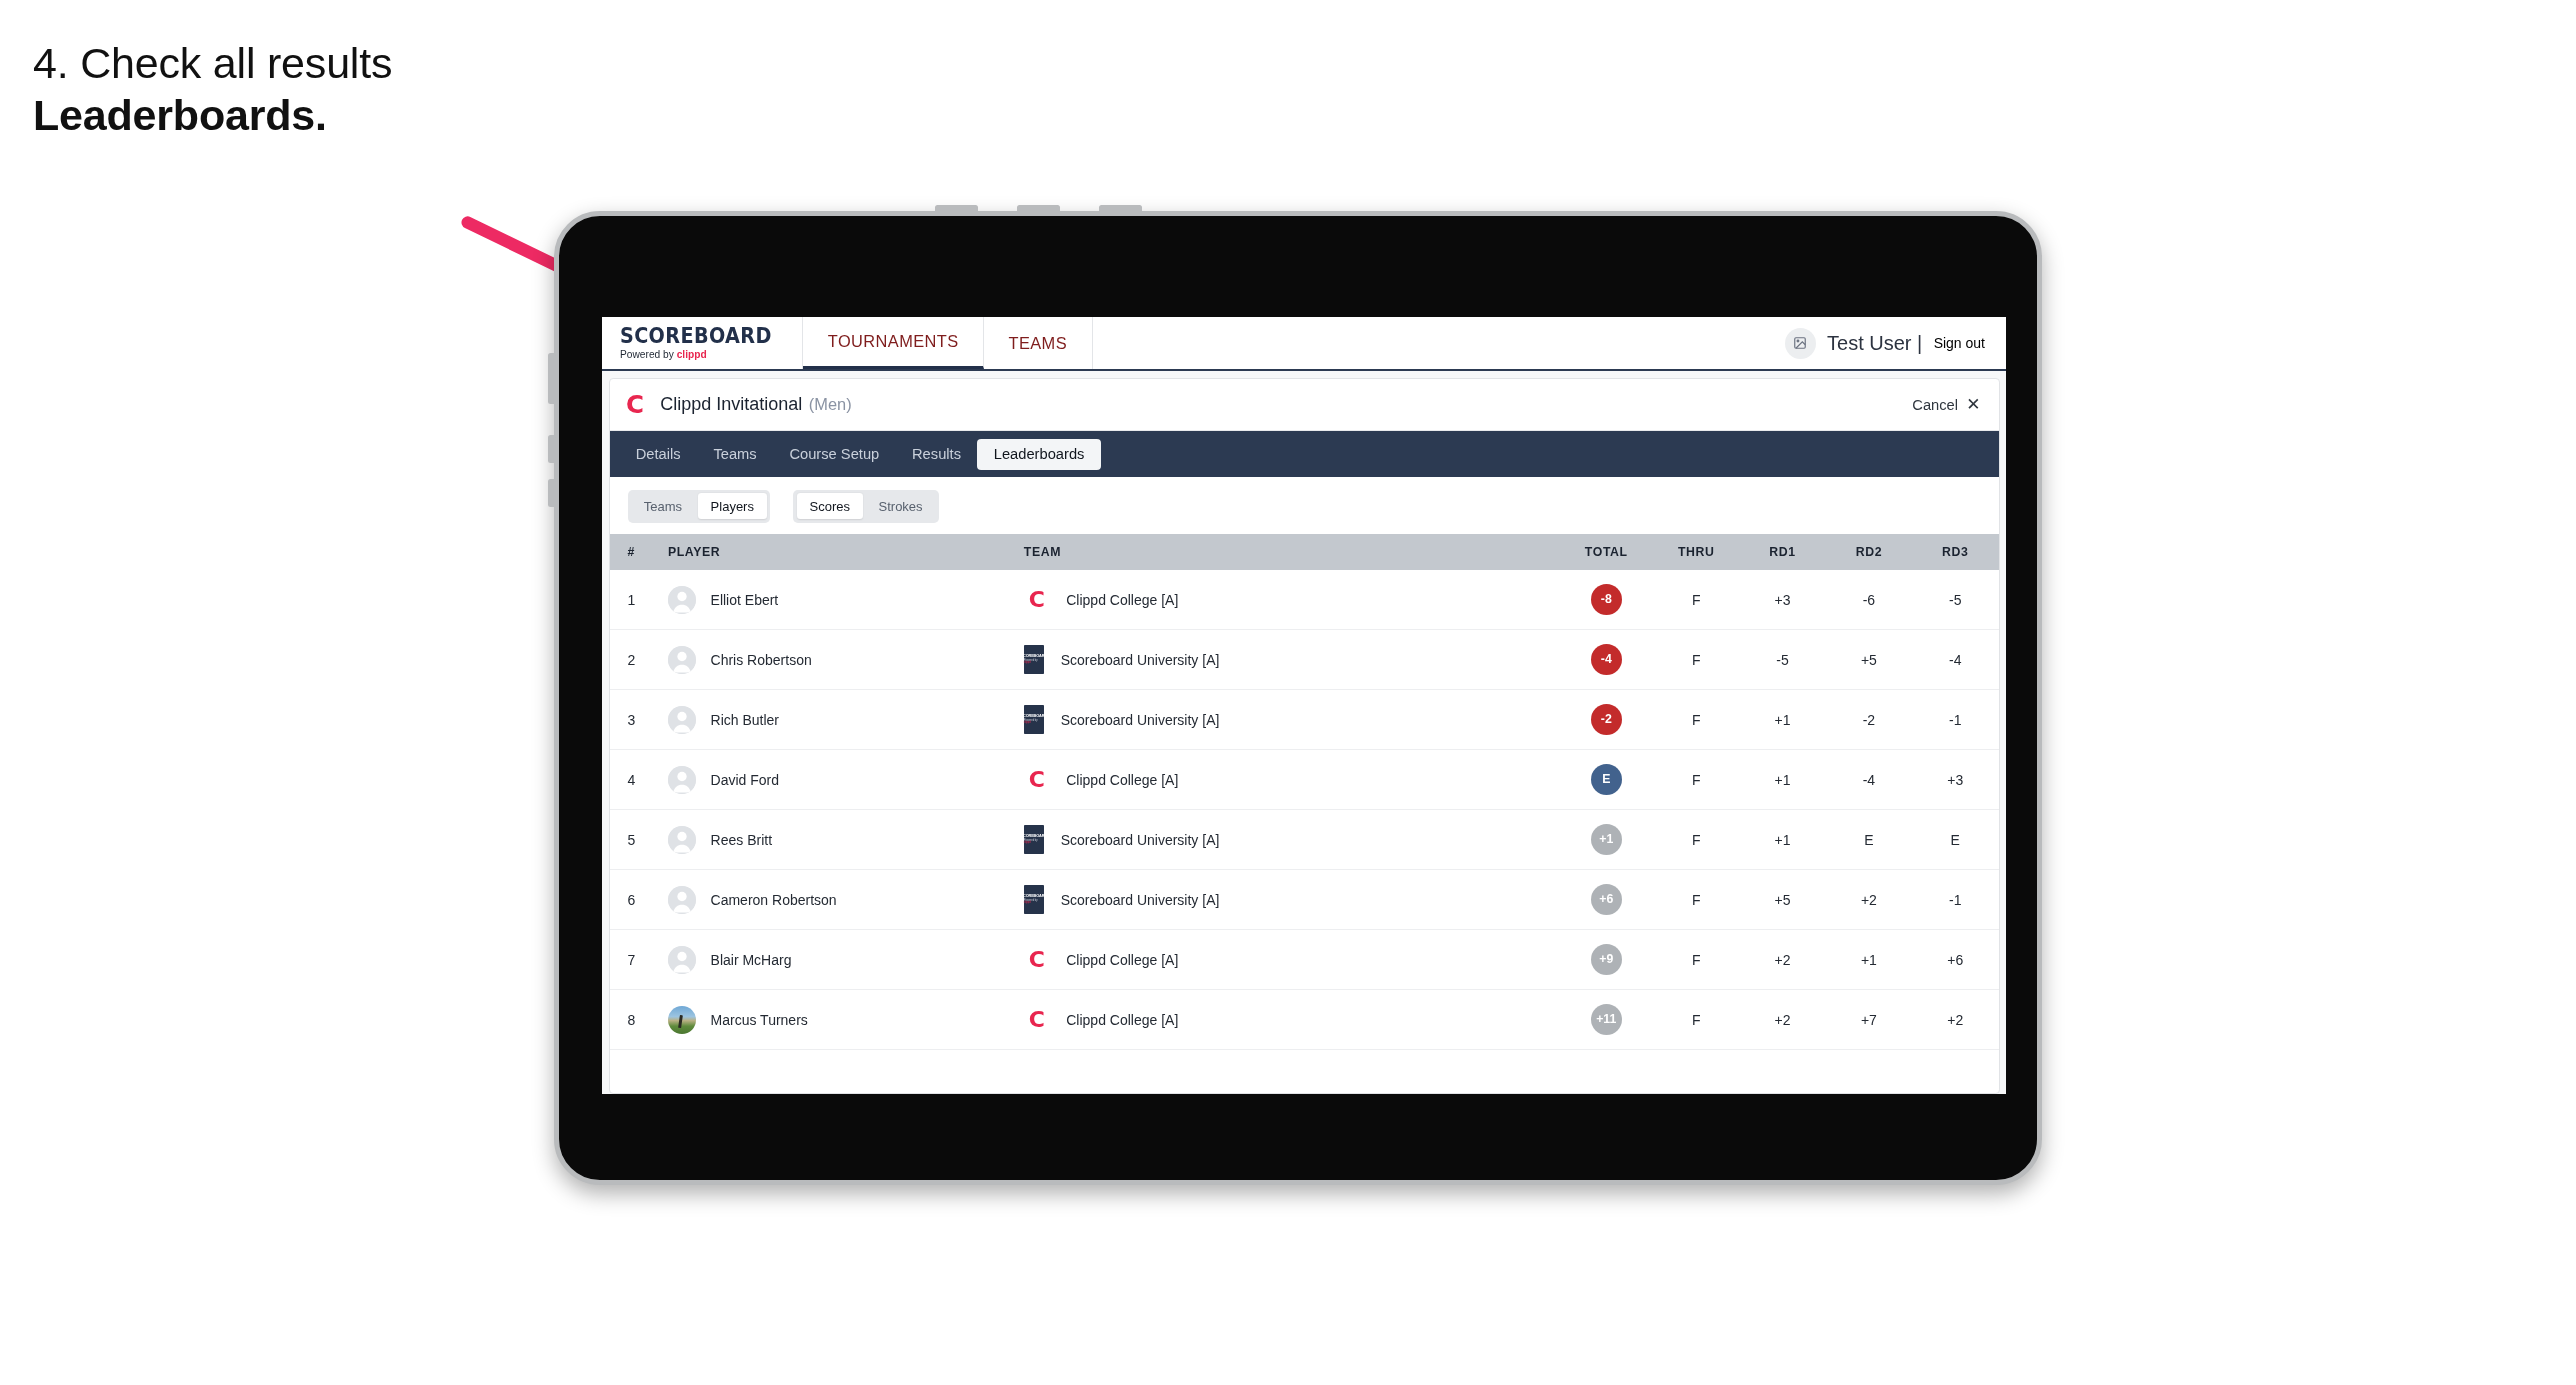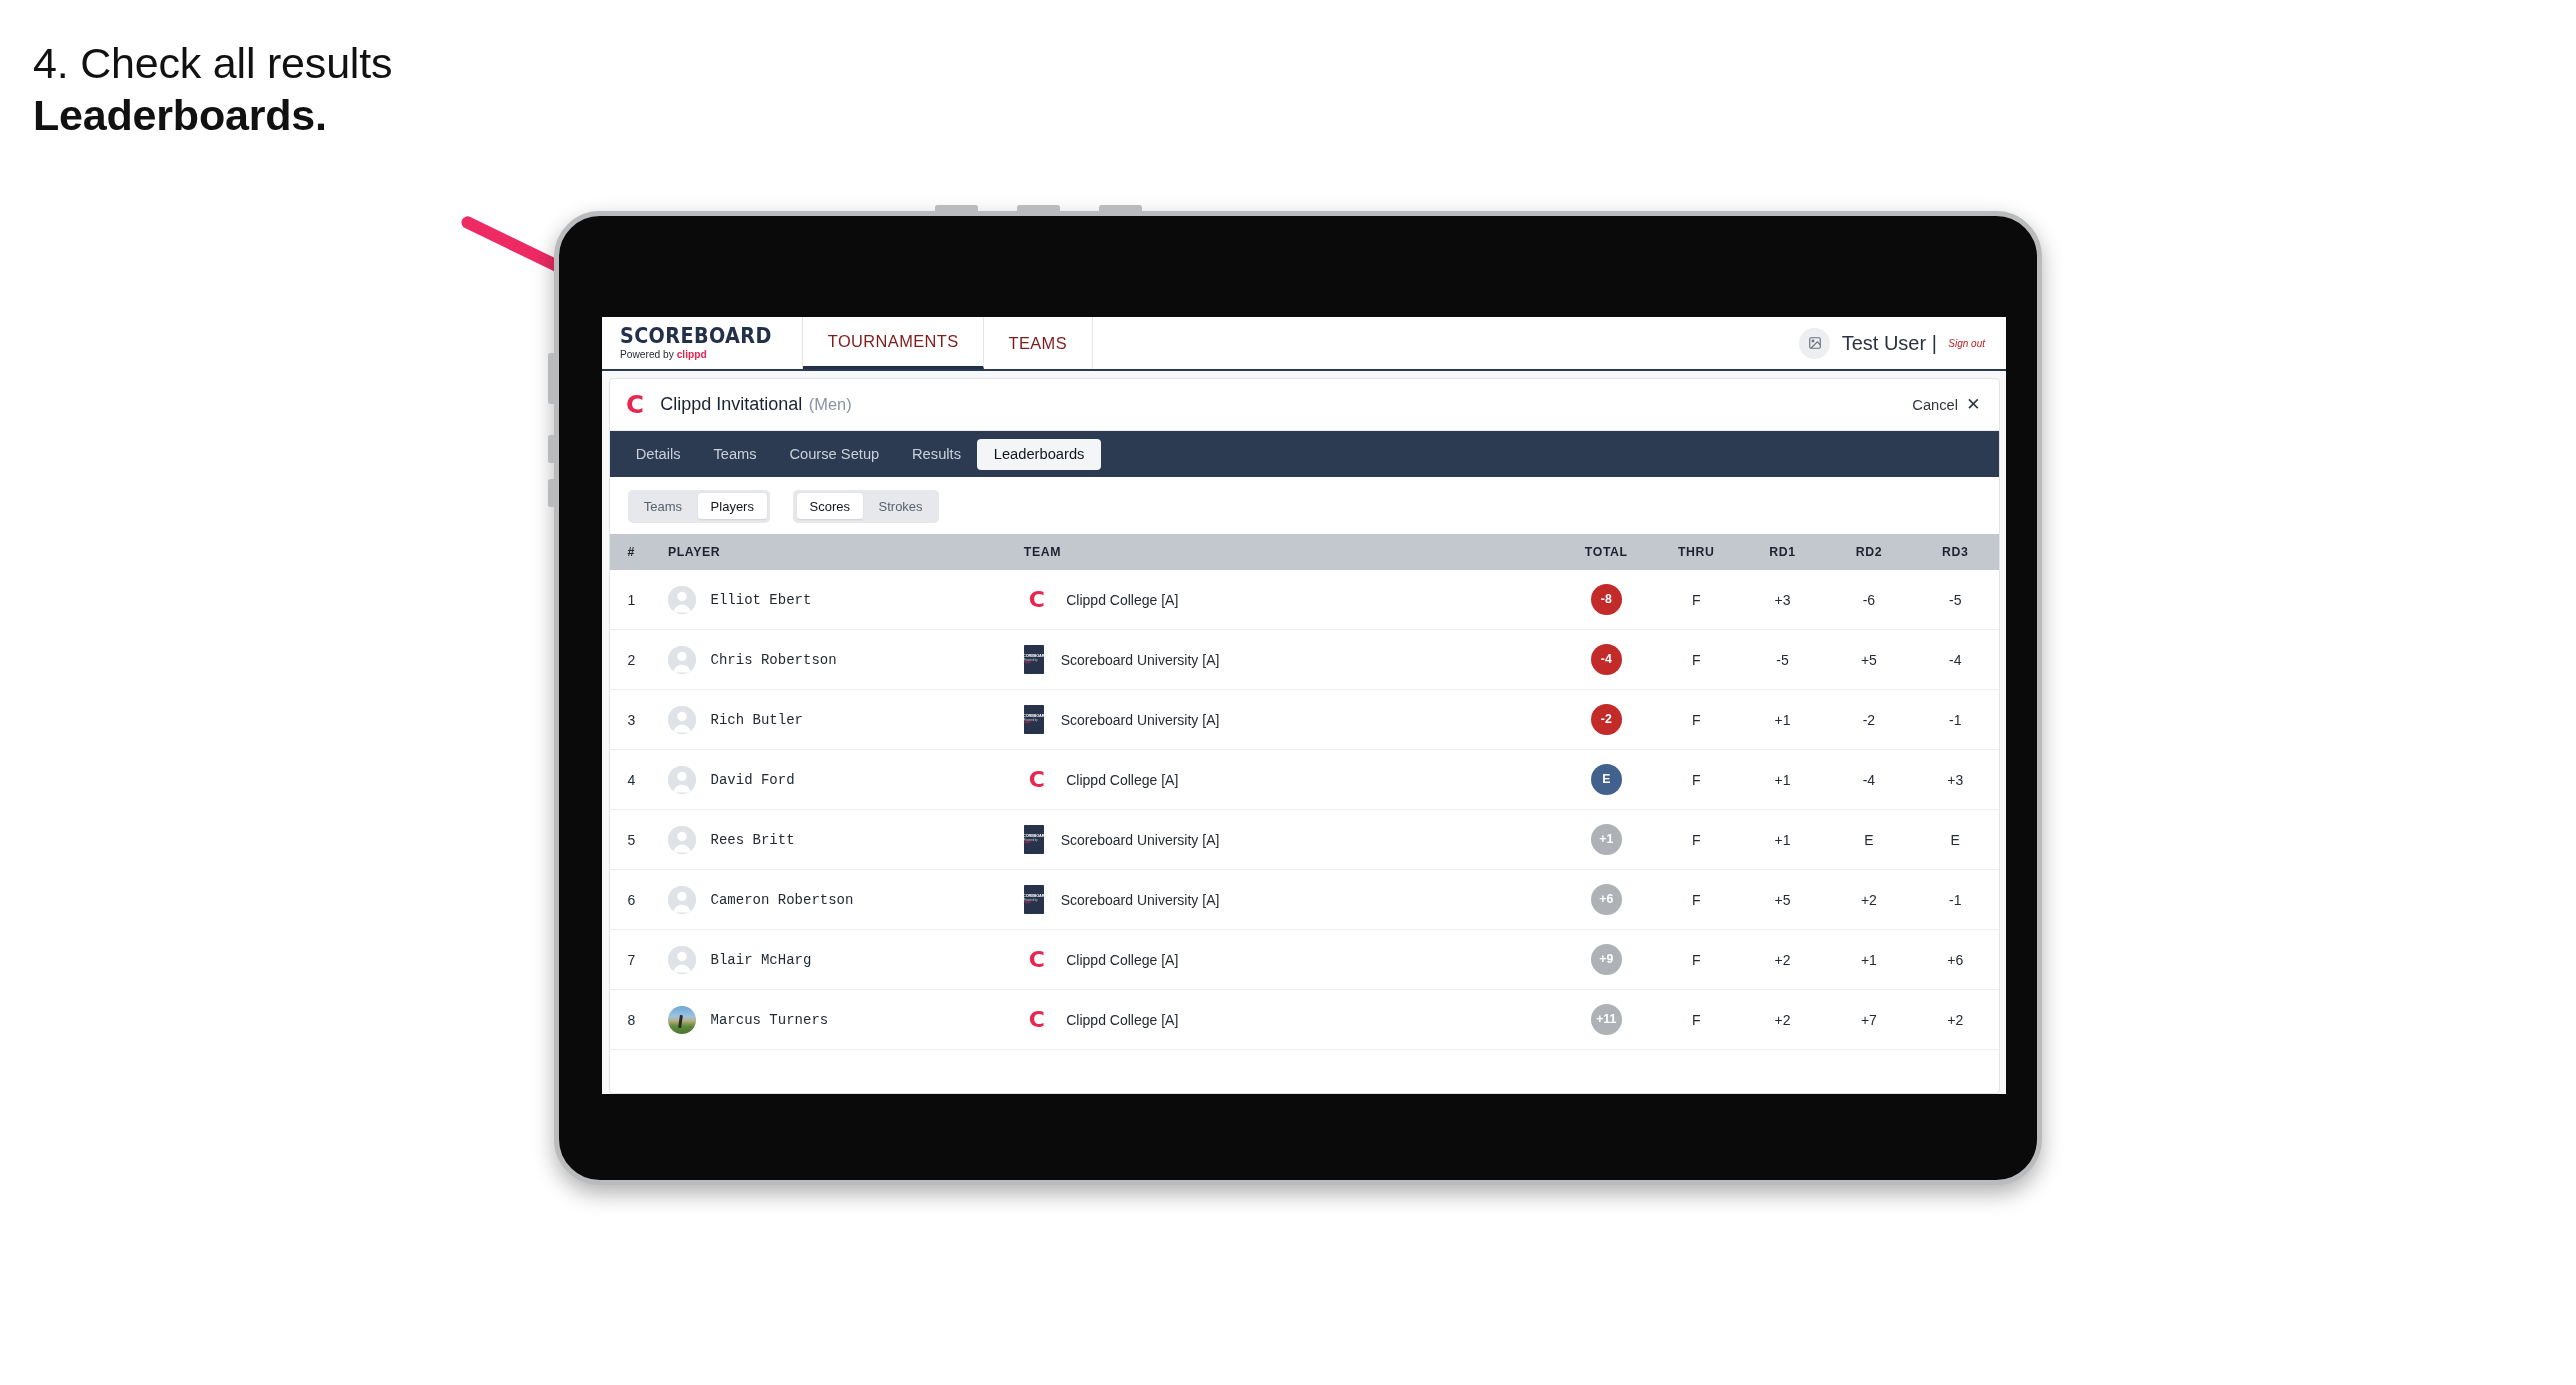--- a/index.html
+++ b/index.html
@@ -108,21 +108,21 @@
     display: flex; align-items: center; gap: 11.4px;
     padding-right: 21px;
   }
   .nav-avatar {
     width: 31px; height: 31px; border-radius: 50%;
     background: #eceef0;
     display: flex; align-items: center; justify-content: center;
   }
   .nav-avatar svg { width: 14px; height: 14px; }
   .nav-user { font-size: 20px; color: #2c3340; }
-  .nav-signout { font-size: 10px; color: #b91c1c; cursor: pointer; font-style: italic; }
+  .nav-signout { font-size: 14px; color: #000000; cursor: pointer; }
 
   
   .card {
     margin: 7.4px 6.5px 0 6.5px;
     background: #ffffff;
     border: 0.8px solid #e1e3e6;
     border-radius: 4.1px;
     overflow: hidden;
     height: 716px;
   }
@@ -221,21 +221,21 @@
 
   .lb-table tbody td {
     height: 59px;
     border-bottom: 0.8px solid #edeef0;
     font-size: 14px;
     color: #242a33;
     padding: 0;
     vertical-align: middle;
   }
   .cell-rank { text-align: center; font-size: 14px; color: #3a414b; }
-  .cell-player { display: flex; align-items: center; gap: 14.7px; padding-left: 14.7px; height: 59px; font-family: Liberation Mono, monospace; }
+  .cell-player { display: flex; align-items: center; gap: 14.7px; padding-left: 14.7px; height: 59px; }
   .avatar-ph {
     width: 28px; height: 28px; border-radius: 50%;
     background: #dfe2e6;
     display: flex; align-items: flex-end; justify-content: center;
     overflow: hidden; flex: 0 0 auto;
   }
   .avatar-ph svg { width: 28px; height: 28px; }
   .avatar-photo {
     width: 28px; height: 28px; border-radius: 50%;
     flex: 0 0 auto;

